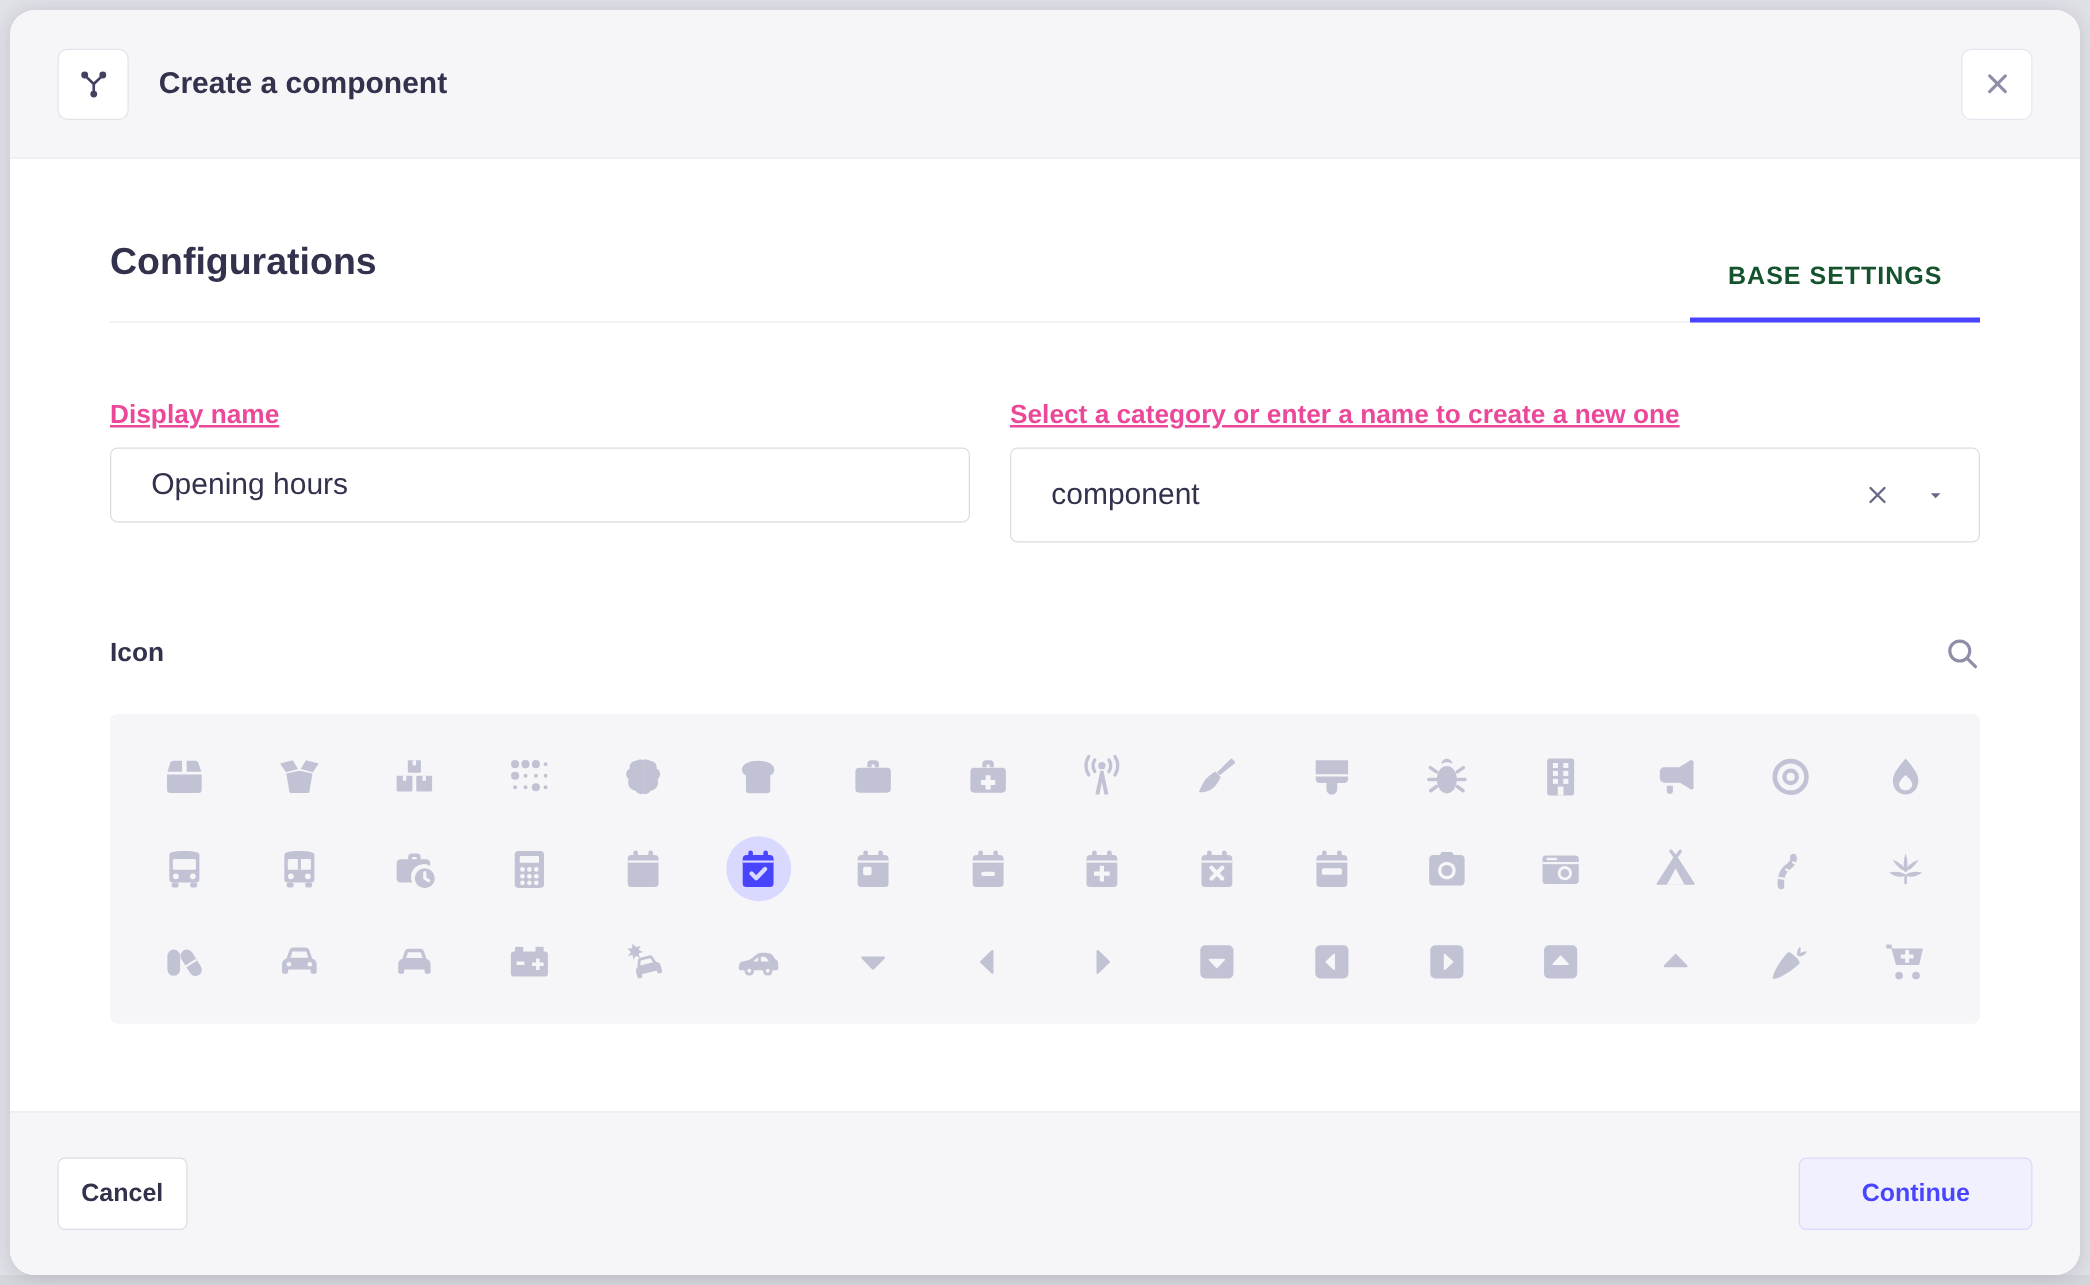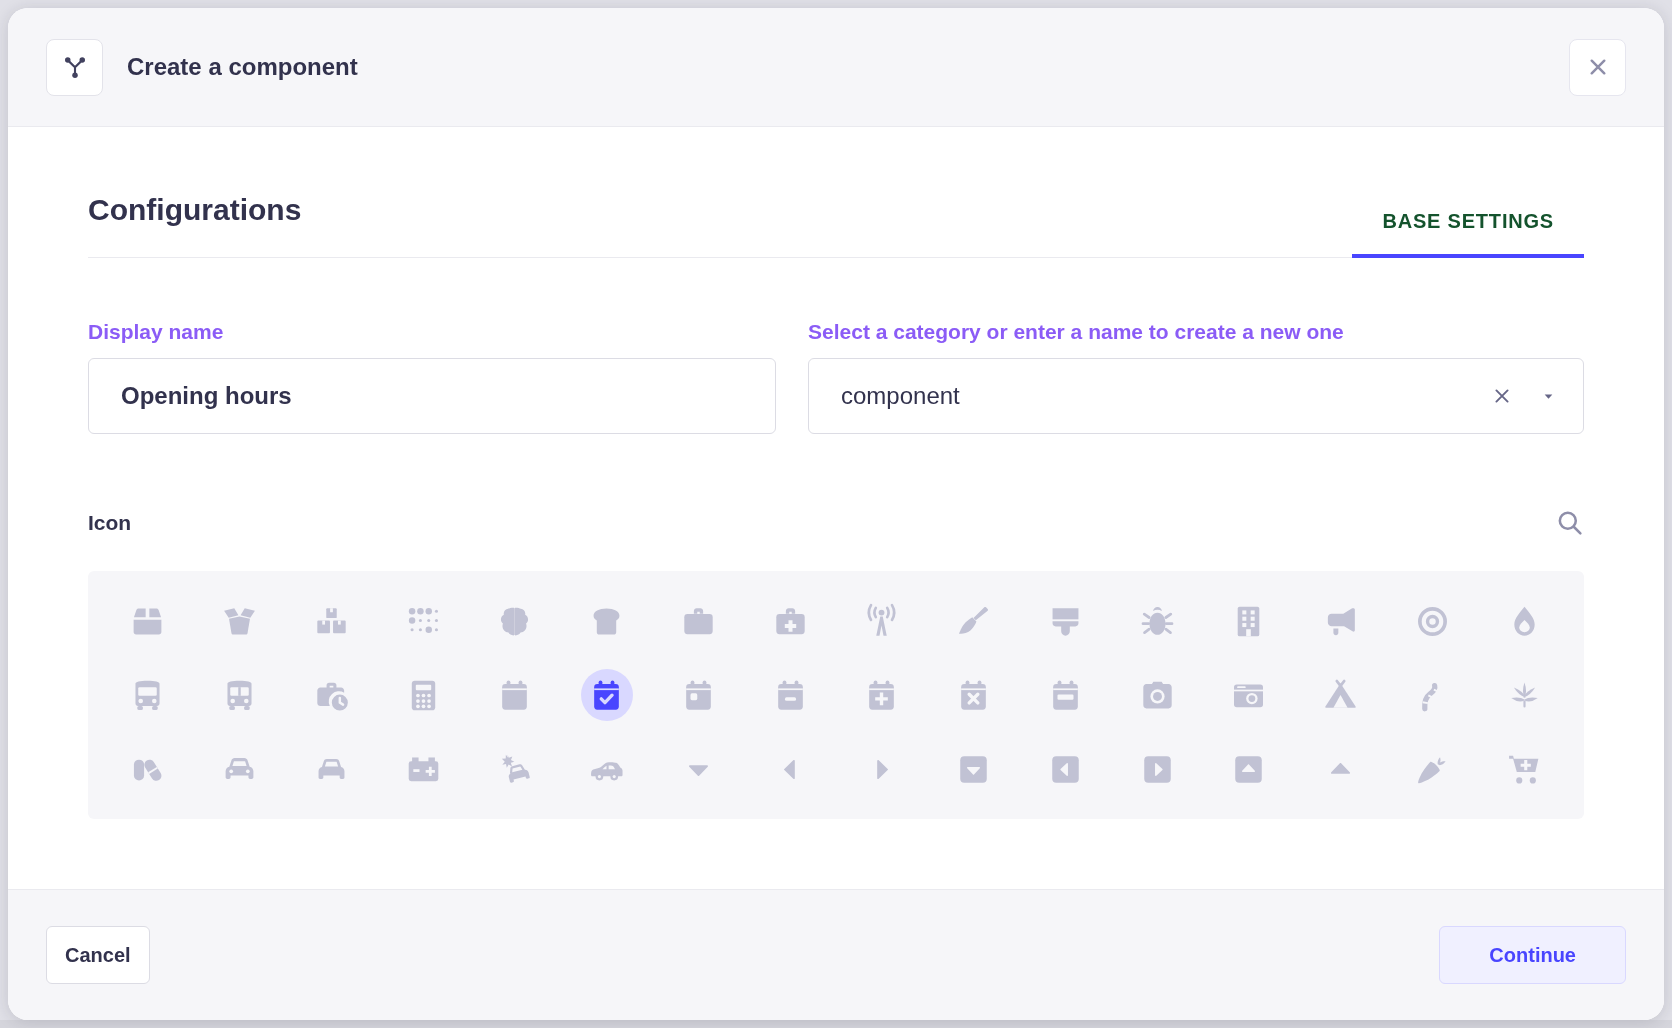--- a/index.html
+++ b/index.html
@@ -26,23 +26,23 @@
   .config-header { margin-top:66px; display:flex; justify-content:space-between; align-items:flex-end;
                    border-bottom:1px solid #eaeaef; }
   .config-title { font-size:30px; font-weight:700; color:#32324d; padding-bottom:30px; }
   .tabs { display:flex; }
   .tab { font-size:20px; font-weight:700; letter-spacing:.04em; padding:0 30px 24px; position:relative; cursor:pointer; }
   .tab.active { color:#14532d; }
   .tab.active::after { content:''; position:absolute; left:0; right:0; bottom:-1px; height:4px; background:#4945ff; }
   .tab.inactive { color:#666687; }
 
   .fields { margin-top:62px; display:grid; grid-template-columns:688px 1fr; gap:32px; }
-  .field-label { display:block; font-size:21px; font-weight:700; color:#8b5cf6; margin-bottom:14px; }
-  .text-input { width:100%; height:76px; border:1px solid #dcdce4; border-radius:6px; background:#fff;
-                font-family:"Liberation Sans", sans-serif; font-size:24px; color:#32324d; padding:0 32px; outline:none;font-weight:bold; }
+  .field-label { display:block; font-size:21px; font-weight:700; color:#ec4899; margin-bottom:14px;text-decoration:underline; }
+  .text-input { width:100%; height:60px; border:1px solid #dcdce4; border-radius:6px; background:#fff;
+                font-family:"Liberation Sans", sans-serif; font-size:24px; color:#32324d; padding:0 32px; outline:none; }
   .select-box { width:100%; height:76px; border:1px solid #dcdce4; border-radius:6px; background:#fff;
                 display:flex; align-items:center; padding:0 26px 0 32px; cursor:pointer; }
   .select-value { font-size:24px; color:#32324d; flex:1 1 auto; }
   .select-clear { width:24px; height:24px; color:#666687; display:flex; align-items:center; cursor:pointer; }
   .select-caret { margin-left:26px; color:#666687; display:flex; align-items:center; cursor:pointer; }
   .select-caret svg { width:17px; height:17px; }
   .select-clear svg { width:24px; height:24px; }
 
   .icon-section-head { margin-top:74px; display:flex; justify-content:space-between; align-items:center; }
   .icon-label { font-size:21px; font-weight:700; color:#32324d; }

